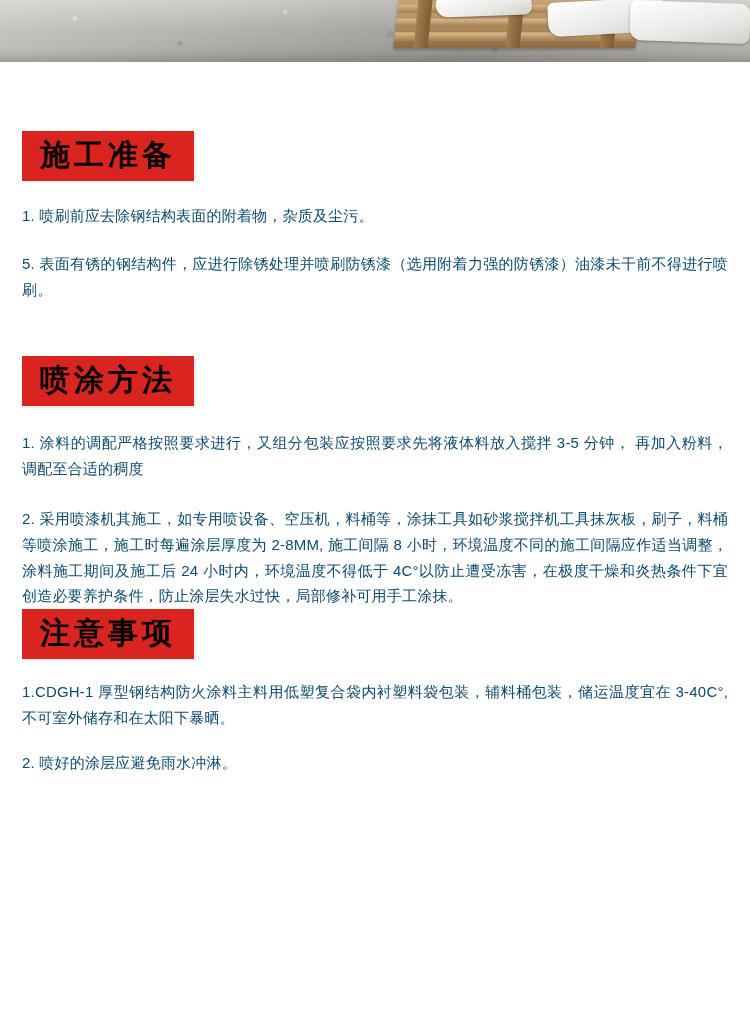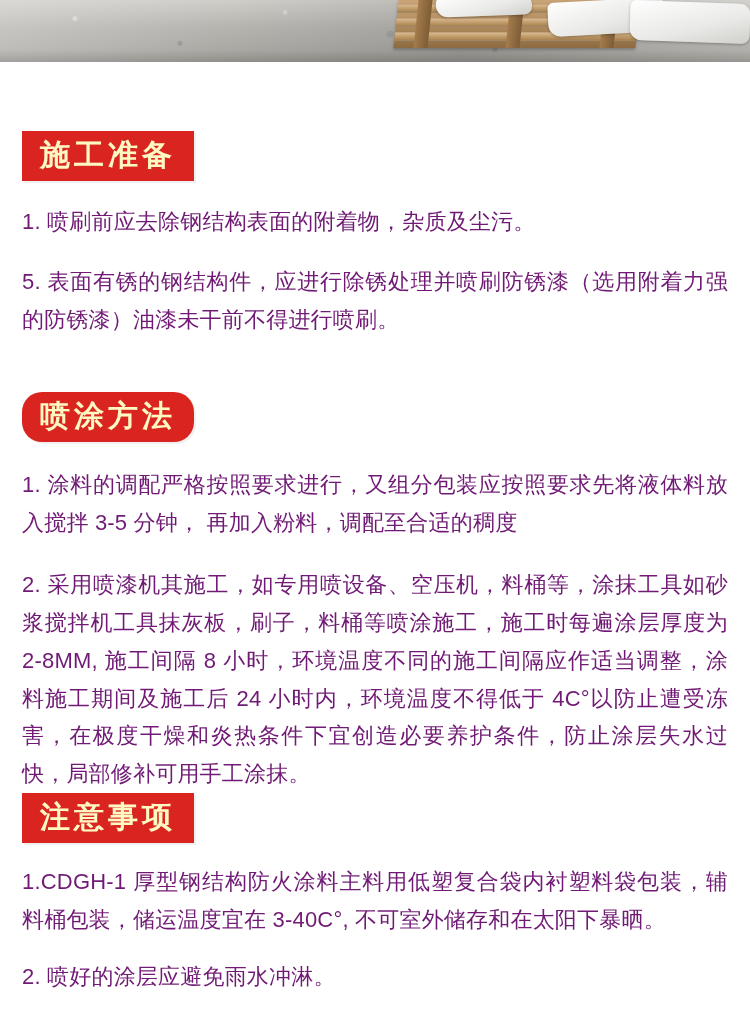--- a/index.html
+++ b/index.html
@@ -97,41 +97,41 @@
   
   .content {
     padding: 0 22px;
     box-sizing: border-box;
   }
   .section { margin-top: 0; }
 
   .heading {
     display: inline-block;
     background: #d9241f;
-    color: #fef9c3;
+    color: #000000;
     font-size: 30px;
     font-weight: bold;
     letter-spacing: 4px;
     padding: 9px 18px 11px 18px;
     line-height: 1;
     box-shadow: 2px 2px 0 rgba(0,0,0,0.06);
   }
   .sec-prep .heading { margin-top: 69px; }
-  .sec-method .heading { margin-top: 54px; border-radius: 20px; }
+  .sec-method .heading { margin-top: 54px; }
   .sec-notes .heading { }
 
   .body-list {
     margin: 0;
     padding: 0;
     list-style: none;
   }
   .body-list li {
-    font-size: 22px;
+    font-size: 15px;
     line-height: 1.72;
-    color: #701a75;
+    color: #0c4a6e;
     margin-top: 22px;
     text-align: justify;
     letter-spacing: 0.2px;
   }
   .sec-prep .body-list { margin-top: 22px; }
   .sec-method .body-list { margin-top: 20px; }
   .sec-notes .body-list { margin-top: 20px; }
   .sec-method .body-list li { margin-top: 24px; }
   .sec-notes .body-list li { margin-top: 19px; }
 </style>

